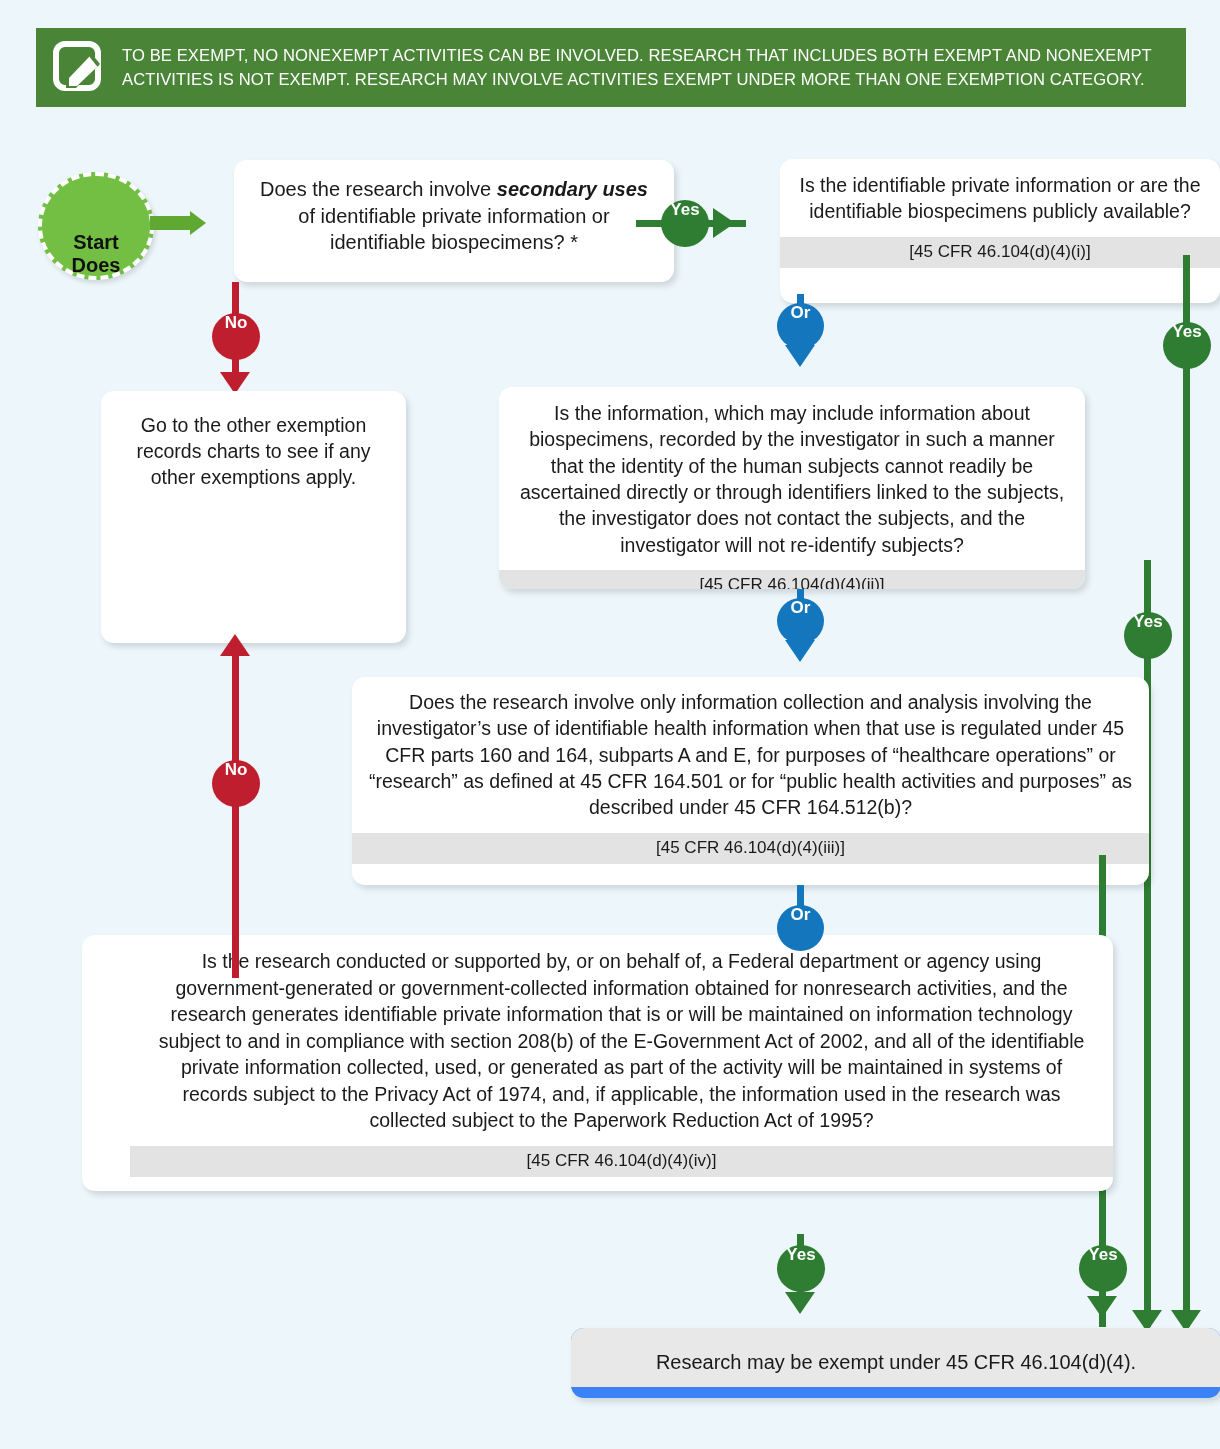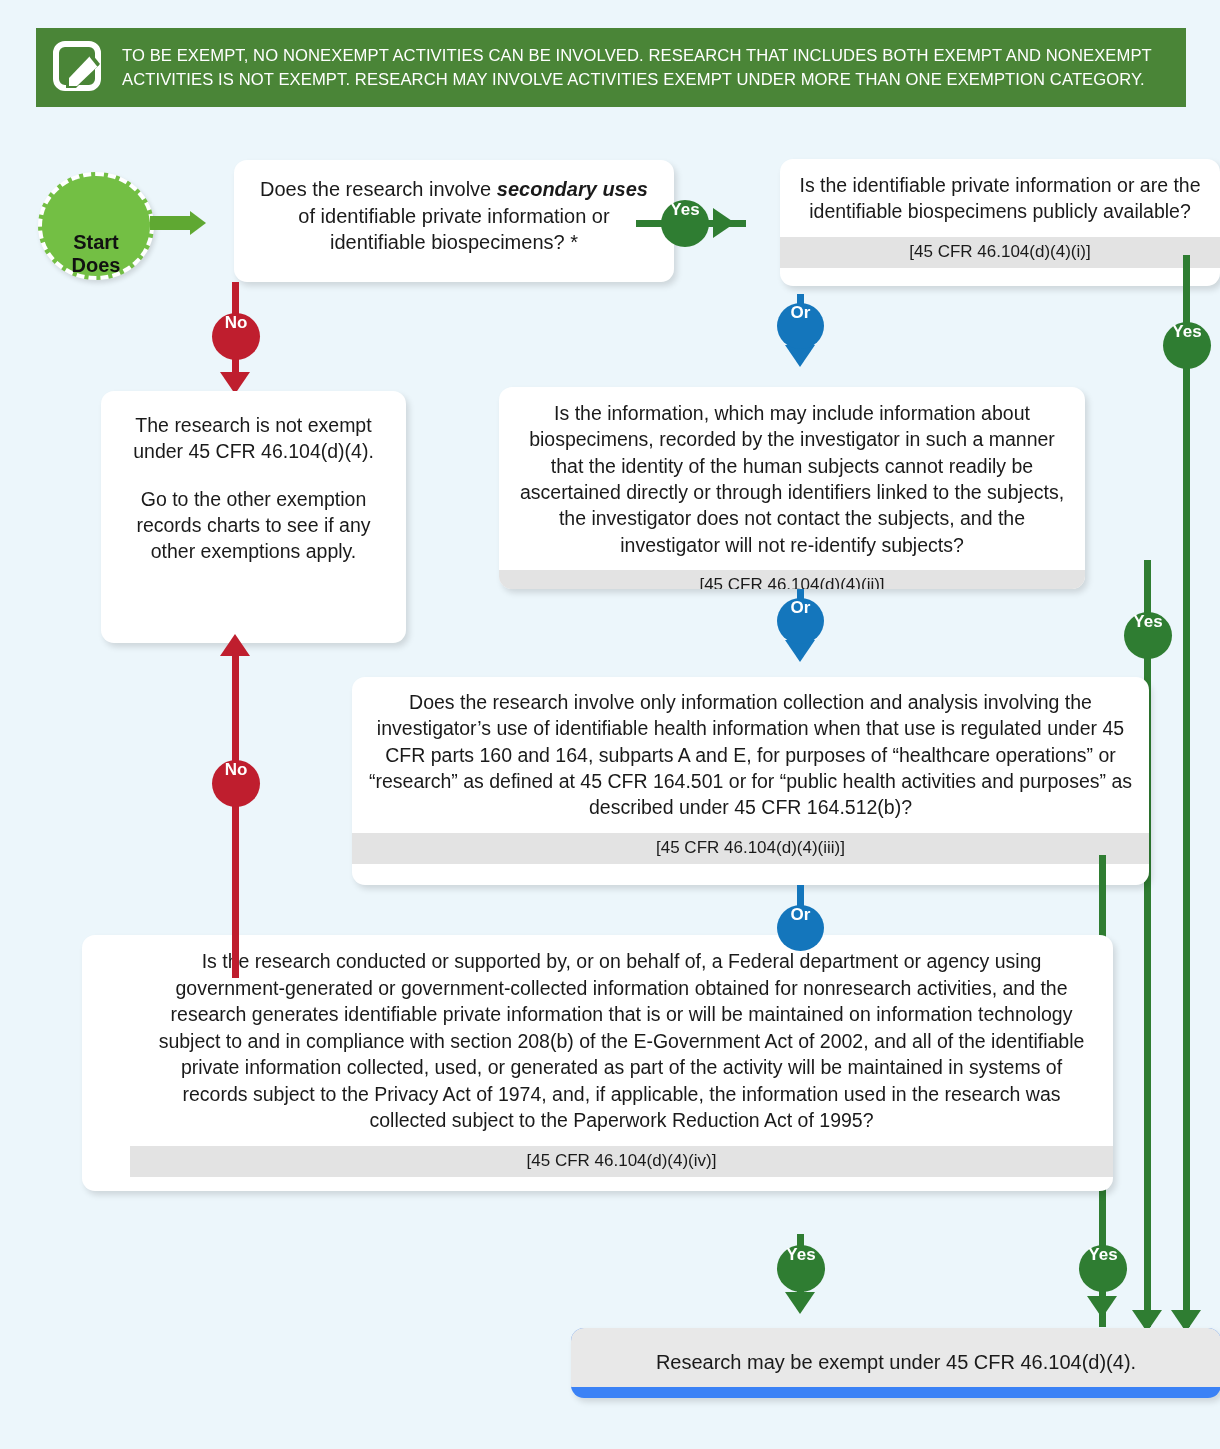--- a/index.html
+++ b/index.html
@@ -136,25 +136,24 @@
   </div>
   <div class="arrow" style="left:713px; top:208px; border-top:15px solid transparent; border-bottom:15px solid transparent; border-left:22px solid #2f7d32;"></div>
 
   <div class="vline" style="left:232px; top:282px; width:7px; height:104px; background:#bf1e2e;"></div>
   <div class="badge red" style="left:212px; top:313px; width:48px; height:47px;">
     <span>No</span>
   </div>
   <div class="arrow" style="left:220px; top:372px; border-left:15px solid transparent; border-right:15px solid transparent; border-top:22px solid #bf1e2e;"></div>
 
   <div class="node" style="left:63px; top:391px; width:305px; height:252px;">
-    <div class="node-body" style="padding:22px 18px 0 18px; font-size:19.5px; line-height:1.33;">The research is not exempt under 45 CFR 46.104(d)(4).</div>
     <div class="node-body" style="padding:22px 22px 0 22px; font-size:19.5px; line-height:1.33;">Go to the other exemption records charts to see if any other exemptions apply.</div>
   </div>
 
-  <div class="node" style="left:742px; top:159px; width:440px; height:127px;">
+  <div class="node" style="left:742px; top:159px; width:440px; height:144px;">
     <div class="node-body" style="padding:14px 16px 12px 16px; font-size:19.5px; line-height:1.33;">Is the identifiable private information or are the identifiable biospecimens publicly available?</div>
     <div class="node-cite">[45 CFR 46.104(d)(4)(i)]</div>
   </div>
 
   <div class="vline" style="left:797px; top:294px; width:7px; height:60px; background:#1476bc;"></div>
   <div class="badge blue" style="left:777px; top:303px; width:47px; height:46px;">
     <span>Or</span>
   </div>
   <div class="arrow" style="left:785px; top:345px; border-left:15px solid transparent; border-right:15px solid transparent; border-top:22px solid #1476bc;"></div>
 

